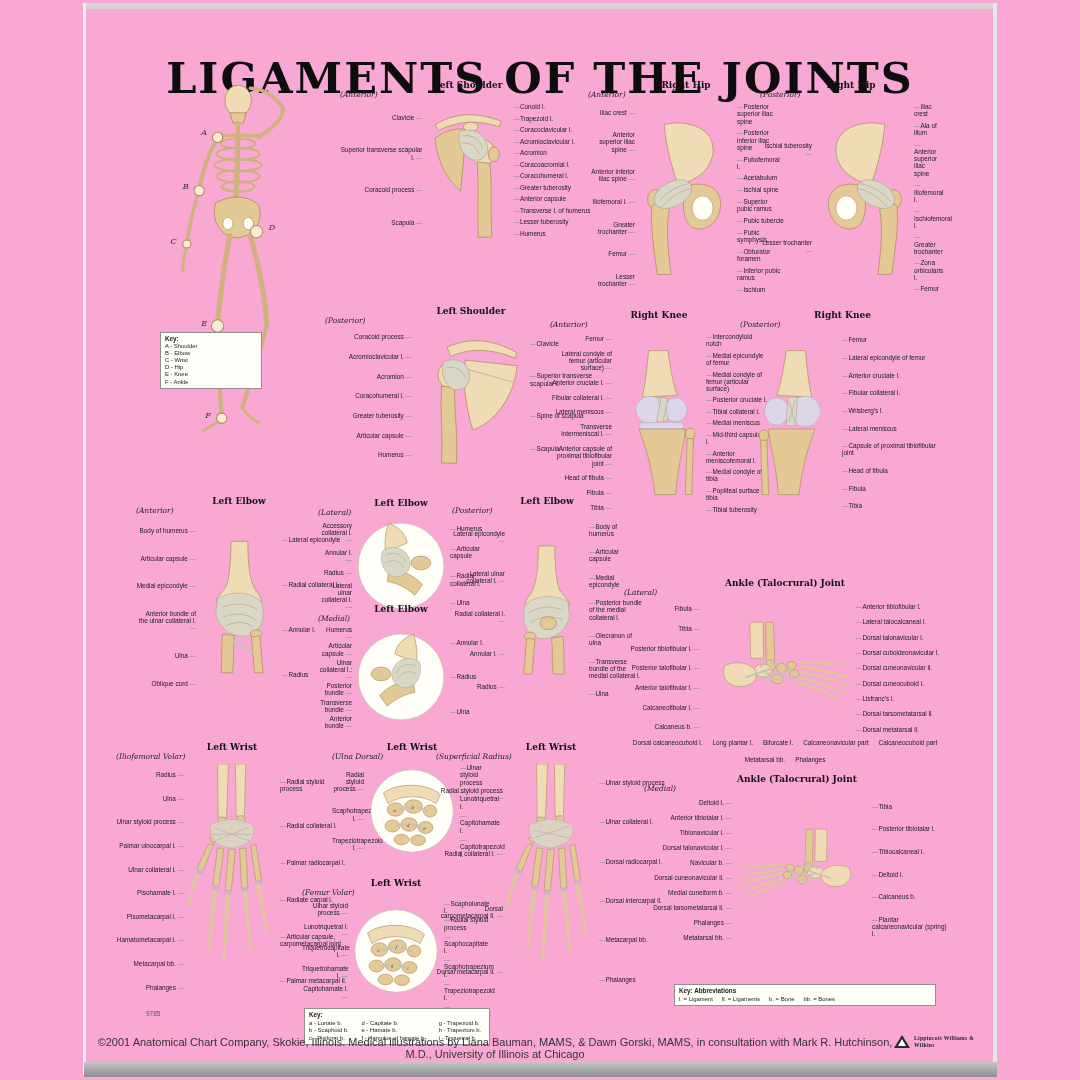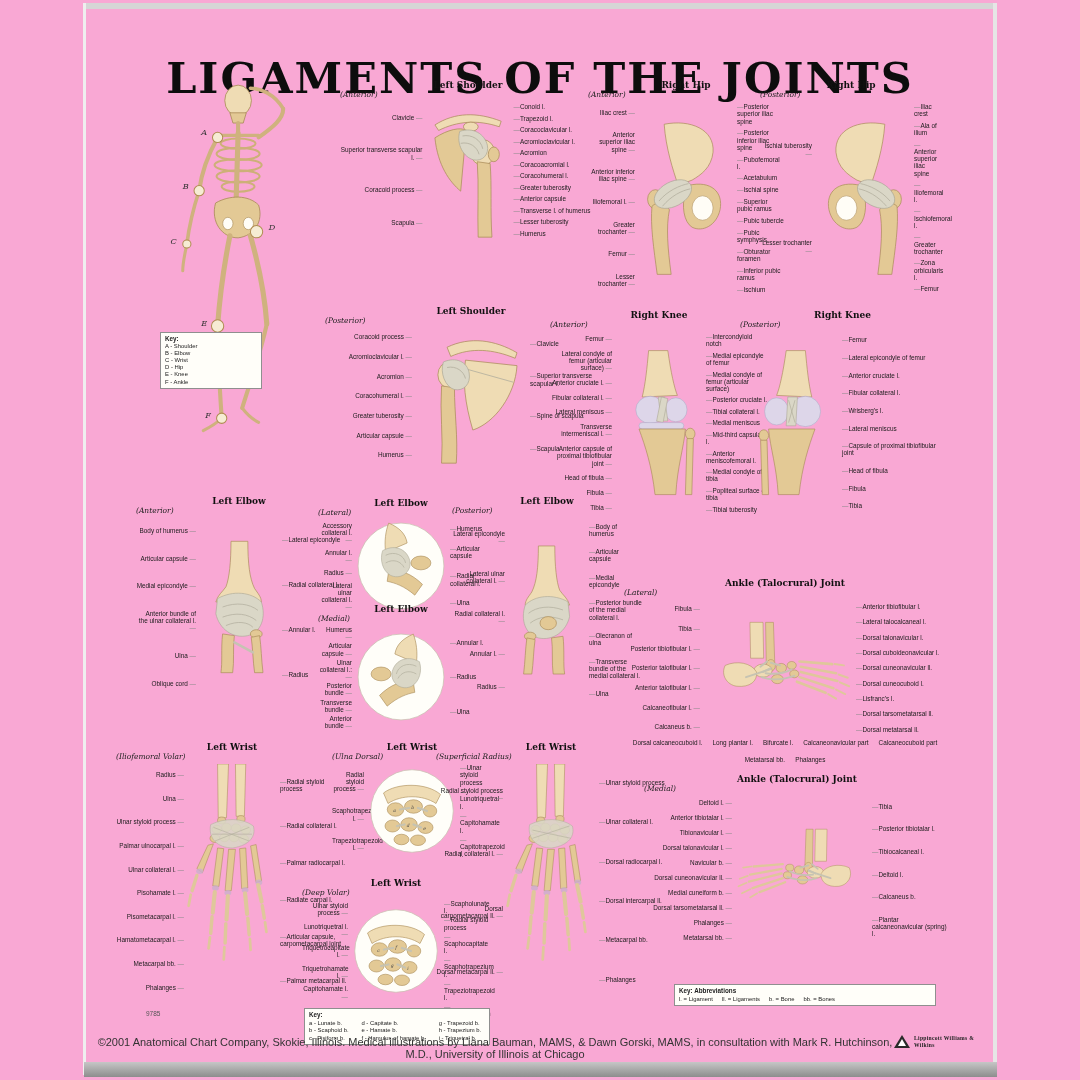--- a/index.html
+++ b/index.html
@@ -705,21 +705,21 @@
           <div class="lbl">Dorsal radiocarpal l.</div>
           <div class="lbl">Dorsal intercarpal ll.</div>
           <div class="lbl">Metacarpal bb.</div>
           <div class="lbl">Phalanges</div>
         </div>
     </div>
   </div>
 
   <div class="panel" style="left:302px;top:878px;width:188px;height:132px">
     <h3>Left Wrist</h3>
-    <div class="sub">(Deep Volar)</div>
+    <div class="sub">(Femur Volar)</div>
     <div class="body" style="height:104px">
       <div class="labels left">
           <div class="lbl">Ulnar styloid process</div>
           <div class="lbl">Lunotriquetral l.</div>
           <div class="lbl">Triquetrocapitate l.</div>
           <div class="lbl">Triquetrohamate l.</div>
           <div class="lbl">Capitohamate l.</div>
         </div>
       <svg width="90" height="90" viewBox="0 0 120 120">
         <circle cx="60" cy="60" r="55" fill="#fffef9" stroke="#c9c2b2" stroke-width="1"></circle>

